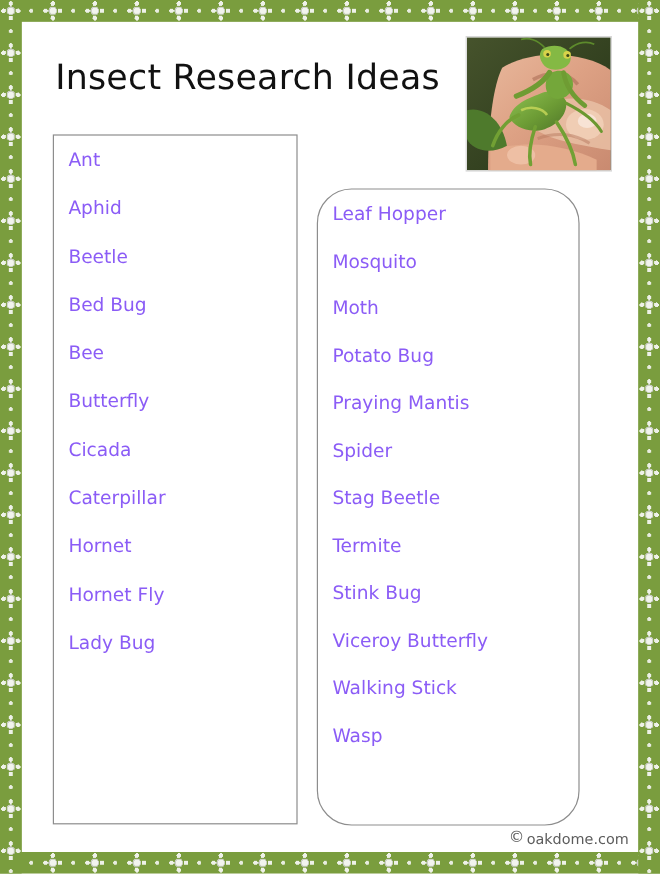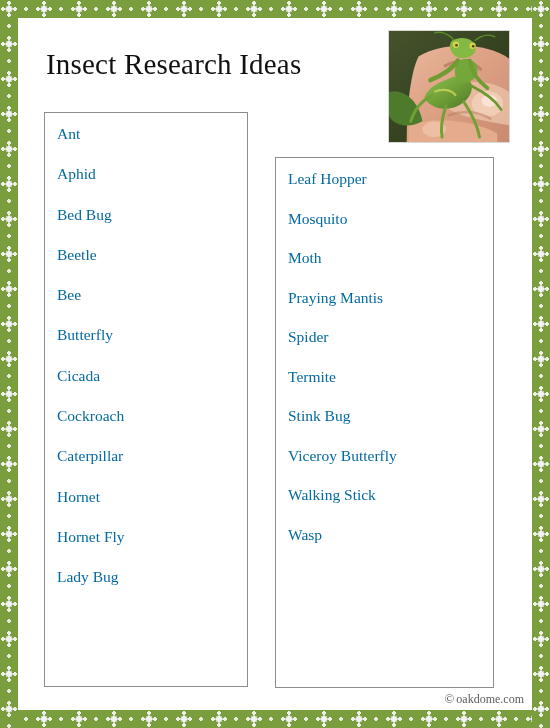--- a/index.html
+++ b/index.html
@@ -14,21 +14,20 @@
     overflow: hidden;
   }
 
   
   #page {
     position: relative;
     width: 550px;
     height: 728px;
     background: #ffffff;
     box-sizing: border-box;
-    font-family: Liberation Serif, serif;
   }
 
   .border-band {
     position: absolute;
     background-color: #7a9d3e;
     background-repeat: repeat;
     z-index: 5;
   }
   .border-top    { left: 0;  top: 0;     width: 550px; height: 18px; }
   .border-bottom { left: 0;  bottom: 0;  width: 550px; height: 18px; }
@@ -100,26 +99,26 @@
   
   .list-box {
     position: absolute;
     border: 1px solid #8d8d8d;
     background: #ffffff;
     box-sizing: border-box;
     z-index: 6;
     padding: 11px 0 6px 0;
   }
   #box-1 { left: 44px;  top: 112px; width: 204px; height: 575px; }
-  #box-2 { left: 275px; top: 157px; width: 219px; height: 531px; }
+  #box-2 { left: 264px; top: 157px; width: 219px; height: 531px; border-radius: 29px; }
 
   .list-item {
     font-size: 15.5px;
     line-height: 19px;
-    color: #0369a1;
+    color: #8b5cf6;
     padding-left: 12px;
     white-space: nowrap;
   }
   #box-1 .list-item { margin-bottom: 21.3px; }
   #box-2 .list-item { margin-bottom: 20.5px; }
   #box-1 .list-item:last-child,
   #box-2 .list-item:last-child { margin-bottom: 4px; }
 
   
   #watermark {
@@ -203,38 +202,39 @@
       <path d="M76 72 C84 84 90 96 92 108" stroke="#72a034" stroke-width="3" fill="none" stroke-linecap="round"></path>
       <path d="M84 56 C96 62 108 70 114 80" stroke="#6b9830" stroke-width="2.6" fill="none" stroke-linecap="round"></path>
 
       <path d="M46 62 C54 58 64 60 68 66" stroke="#c9d85a" stroke-width="2.2" fill="none" opacity=".8"></path>
     </svg>
   </div>
 
   <div class="list-box" id="box-1">
     <div class="list-item">Ant</div>
     <div class="list-item">Aphid</div>
+    <div class="list-item">Beetle</div>
     <div class="list-item">Bed Bug</div>
-    <div class="list-item">Beetle</div>
     <div class="list-item">Bee</div>
     <div class="list-item">Butterfly</div>
     <div class="list-item">Cicada</div>
-    <div class="list-item">Cockroach</div>
     <div class="list-item">Caterpillar</div>
     <div class="list-item">Hornet</div>
     <div class="list-item">Hornet Fly</div>
     <div class="list-item">Lady Bug</div>
   </div>
 
   <div class="list-box" id="box-2">
     <div class="list-item">Leaf Hopper</div>
     <div class="list-item">Mosquito</div>
     <div class="list-item">Moth</div>
+    <div class="list-item">Potato Bug</div>
     <div class="list-item">Praying Mantis</div>
     <div class="list-item">Spider</div>
+    <div class="list-item">Stag Beetle</div>
     <div class="list-item">Termite</div>
     <div class="list-item">Stink Bug</div>
     <div class="list-item">Viceroy Butterfly</div>
     <div class="list-item">Walking Stick</div>
     <div class="list-item">Wasp</div>
   </div>
 
   <div id="watermark">
     <span class="copy-glyph">©</span>
     <span>oakdome.com</span>

